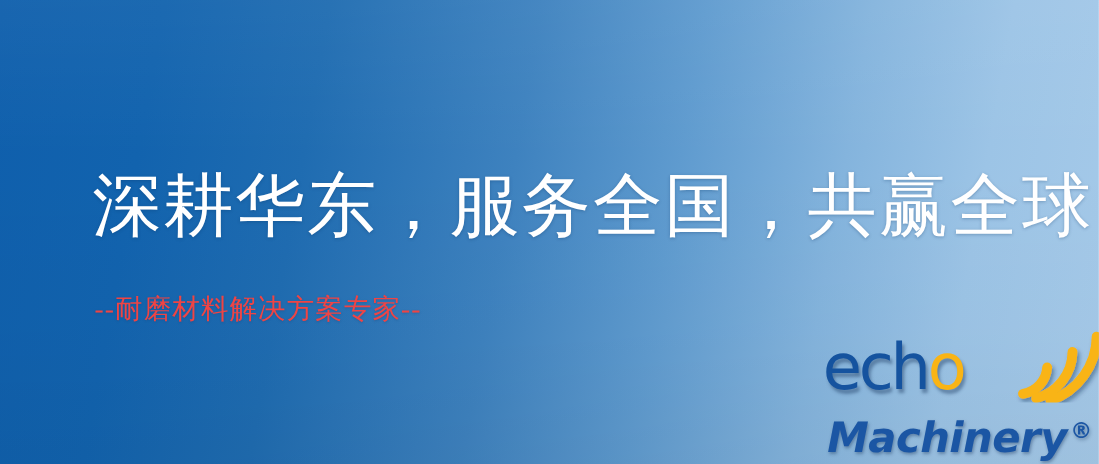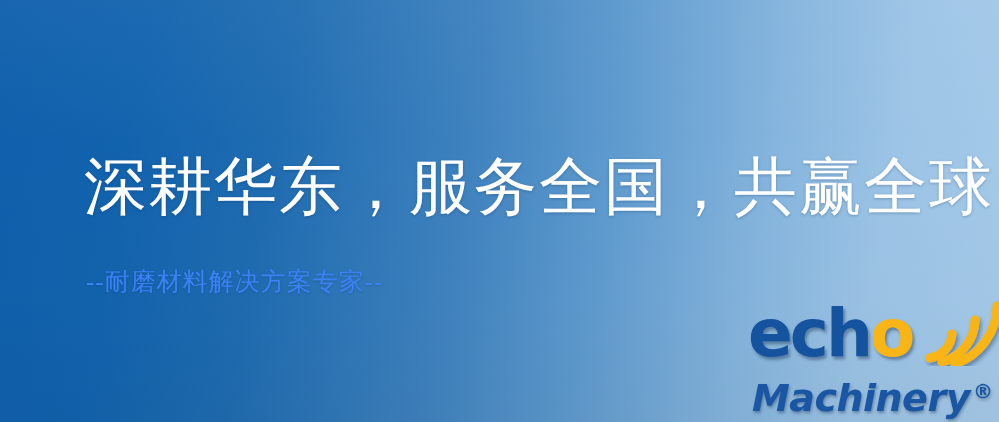--- a/index.html
+++ b/index.html
@@ -54,21 +54,21 @@
   }
 
   
   .subtitle {
     position: absolute;
     left: 86px;
     top: 266px;
     font-family: "Liberation Serif", "DejaVu Serif", serif;
     font-size: 25px;
     line-height: 32px;
-    color: #3b82f6;
+    color: #ef4444;
     letter-spacing: 1px;
     white-space: nowrap;
     text-shadow: 0 1px 2px rgba(20,60,110,0.28);
   }
 
   
   .logo {
     position: absolute;
     left: 744px;
     top: 296px;
@@ -80,22 +80,22 @@
     left: 0;
     top: 0;
     height: 80px;
     width: 255px;
   }
   .logo-echo {
     position: absolute;
     left: 4px;
     top: -4px;
     font-family: "DejaVu Sans", "Liberation Sans", sans-serif;
-    font-size: 66px;
-    font-weight: bold;
+    font-size: 58px;
+    font-weight: normal;
     line-height: 84px;
     letter-spacing: -3px;
     color: #15539f;
     text-shadow: 2px 3px 3px rgba(12,40,80,0.40);
   }
   .logo-echo .gold-o {
     color: #f9b415;
   }
   .logo-machinery {
     position: absolute;

